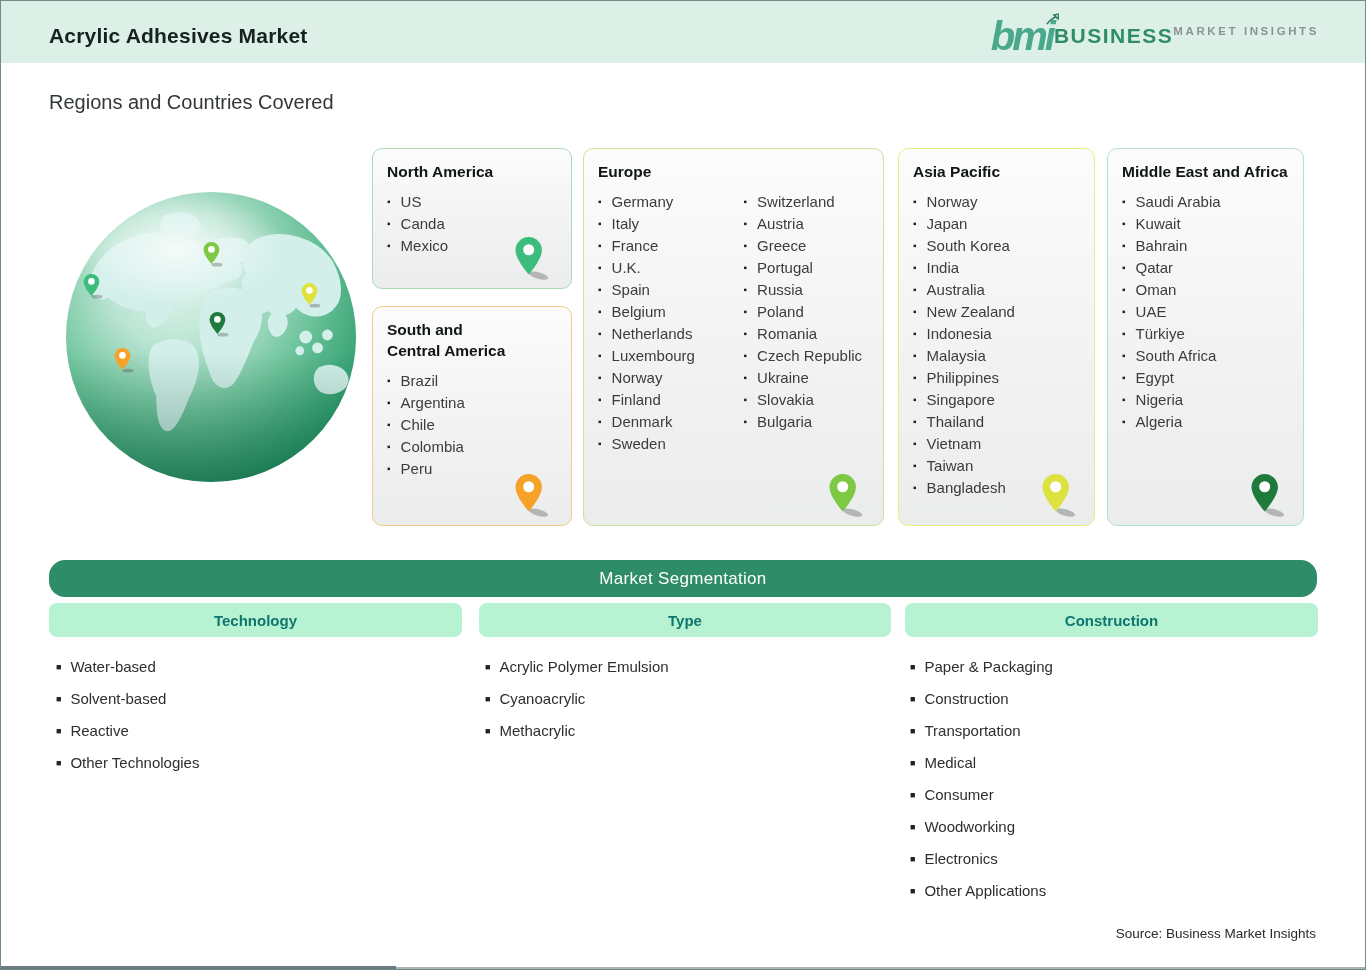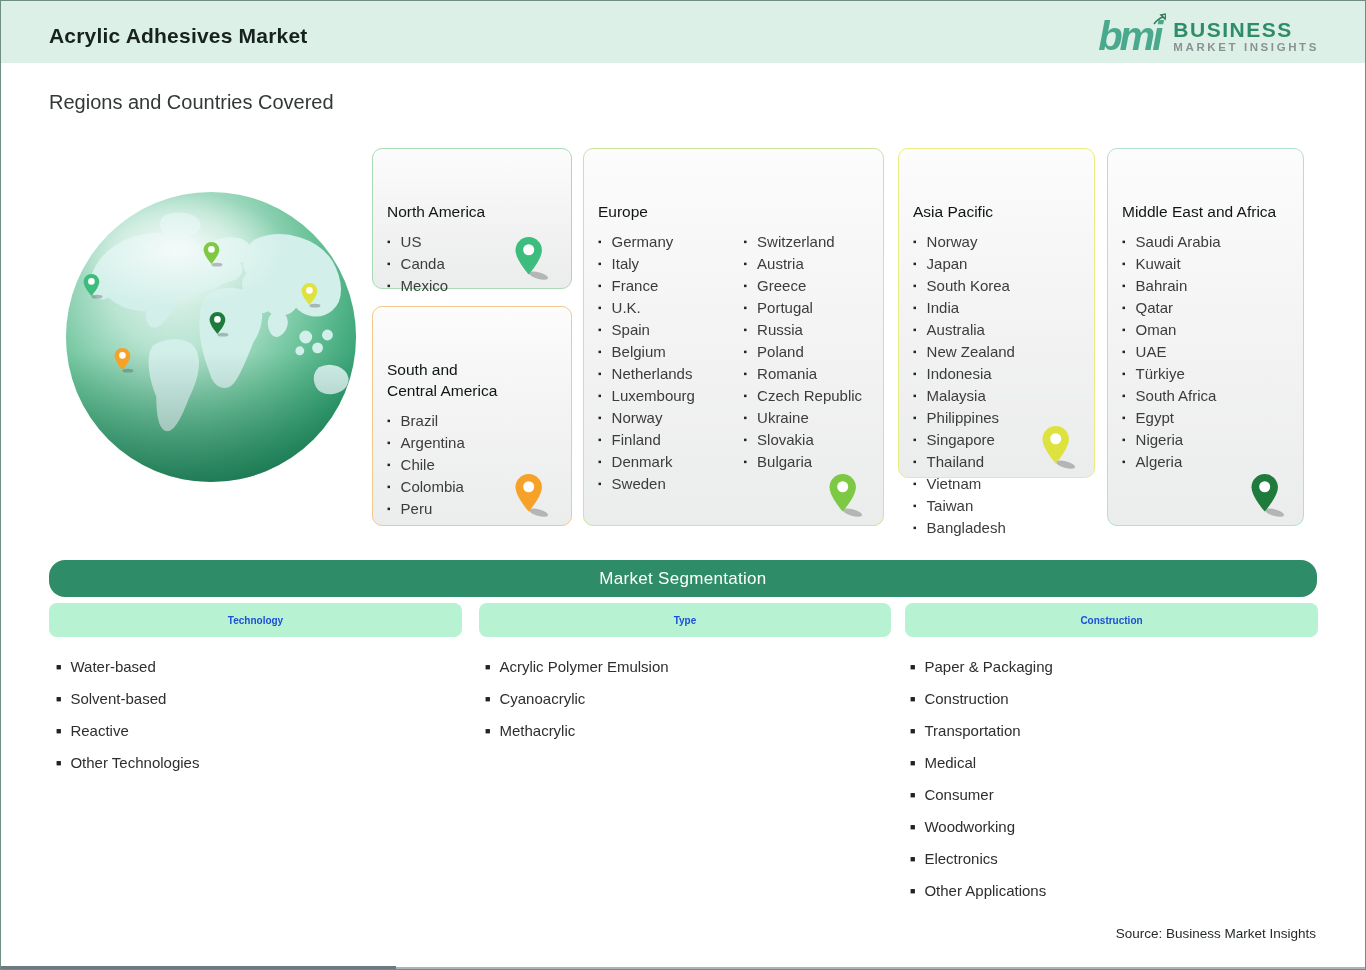--- a/index.html
+++ b/index.html
@@ -9,50 +9,50 @@
     position:relative; width:1366px; height:970px; background:#fff;
     border:1px solid #6f8d85; overflow:hidden;
   }
   
   .header {
     position:absolute; left:0; top:0; width:100%; height:62px;
     background:#ddf0e8; display:flex; align-items:center; justify-content:space-between;
     padding:8px 46px 0 48px;
   }
   .app-title { font-size:21px; font-weight:bold; color:#17221f; letter-spacing:.2px; }
-  .logo { display:flex; align-items:center; gap:13px; }
+  .logo { display:flex; align-items:center; gap:1px; }
   .logo-mark-wrap { position:relative; }
   .logo-mark {
     font-size:40px; font-weight:bold; color:#4aa98c; letter-spacing:-3px;
     font-style:italic; line-height:1;
   }
   .logo-arrow { position:absolute; top:-4px; right:-6px; }
-  .logo-text { display:flex; flex-direction:column; line-height:1.05; }
+  .logo-text { display:flex; flex-direction:row; line-height:1.05; }
   .logo-line1 { font-size:21px; font-weight:bold; color:#2e8c68; letter-spacing:1.5px; }
   .logo-line2 { font-size:11.5px; font-weight:bold; color:#8b9294; letter-spacing:2.6px; }
   
   .section-heading {
     position:absolute; left:48px; top:90px; font-size:20px; color:#323737; font-weight:400;
   }
   
   .globe { position:absolute; left:62px; top:188px; width:296px; height:296px; }
   .globe-pin { position:absolute; width:22px; height:27px; }
   .globe-pin svg { display:block; width:100%; height:100%; }
   
   .card {
     position:absolute; border-radius:10px;
     background:linear-gradient(180deg,#fcfcfc 0%,#f3f4f3 45%,#ebecec 100%);
     border:1px solid #ccc; padding:13px 14px;
   }
   .card-na   { left:371px; top:147px; width:200px; height:141px; border-color:#a9dcb6; }
   .card-sca  { left:371px; top:305px; width:200px; height:220px; border-color:#f3c98b; }
   .card-eu   { left:582px; top:147px; width:301px; height:378px; border-color:#cde29a; }
-  .card-apac { left:897px;  top:147px; width:197px; height:330px; border-color:#e9ec83; }
+  .card-apac { left:897px;  top:147px; width:197px; height:378px; border-color:#e9ec83; }
   .card-mea  { left:1106px; top:147px; width:197px; height:378px; border-color:#b2e0cb; }
-  .card-title { font-size:15.5px; font-weight:normal; color:#101613; margin-bottom:8px; white-space:pre-line; line-height:1.35;margin-top:40px; }
+  .card-title { font-size:15.5px; font-weight:bold; color:#101613; margin-bottom:8px; white-space:pre-line; line-height:1.35; }
   .country-list { list-style:none; }
   .country-list li { font-size:15px; color:#3c3c3c; line-height:22px; white-space:nowrap; }
   .sq { font-size:10px; color:#222; margin-right:10px; vertical-align:2px; }
   .eu-cols { display:flex; gap:20px; }
   .eu-cols .country-list { width:148px; }
   .pin { position:absolute; width:38px; height:44px; }
   .pin svg { display:block; width:100%; height:100%; }
   .pin-na   { right:20px; bottom:8px;  color:#3dbd7d; }
   .pin-sca  { right:20px; bottom:8px;  color:#f6a229; }
   .pin-eu   { right:18px; bottom:8px;  color:#7ec944; }
@@ -63,21 +63,21 @@
   
   .seg-bar {
     position:absolute; left:48px; top:559px; width:1268px; height:37px;
     background:#2e8c68; border-radius:16px; display:flex; align-items:center; justify-content:center;
   }
   .seg-bar-title { color:#fff; font-size:17px; letter-spacing:.3px; }
   .seg-pill {
     position:absolute; top:602px; height:34px; border-radius:8px; background:#b7f2d3;
     display:flex; align-items:center; justify-content:center;
   }
-  .seg-pill span { font-size:10px; font-weight:bold; color:#1d4ed8; }
+  .seg-pill span { font-size:15px; font-weight:bold; color:#0f766e; }
   .pill-tech { left:48px;  width:413px; }
   .pill-type { left:478px; width:412px; }
   .pill-app  { left:904px; width:413px; }
   .seg-list { position:absolute; top:650px; list-style:none; }
   .seg-list li { font-size:15px; color:#2e2e2e; height:32px; line-height:32px; white-space:nowrap; }
   .seg-list .sq { font-size:9px; margin-right:9px; vertical-align:2px; }
   .list-tech { left:55px; }
   .list-type { left:484px; }
   .list-app  { left:909px; }
   

